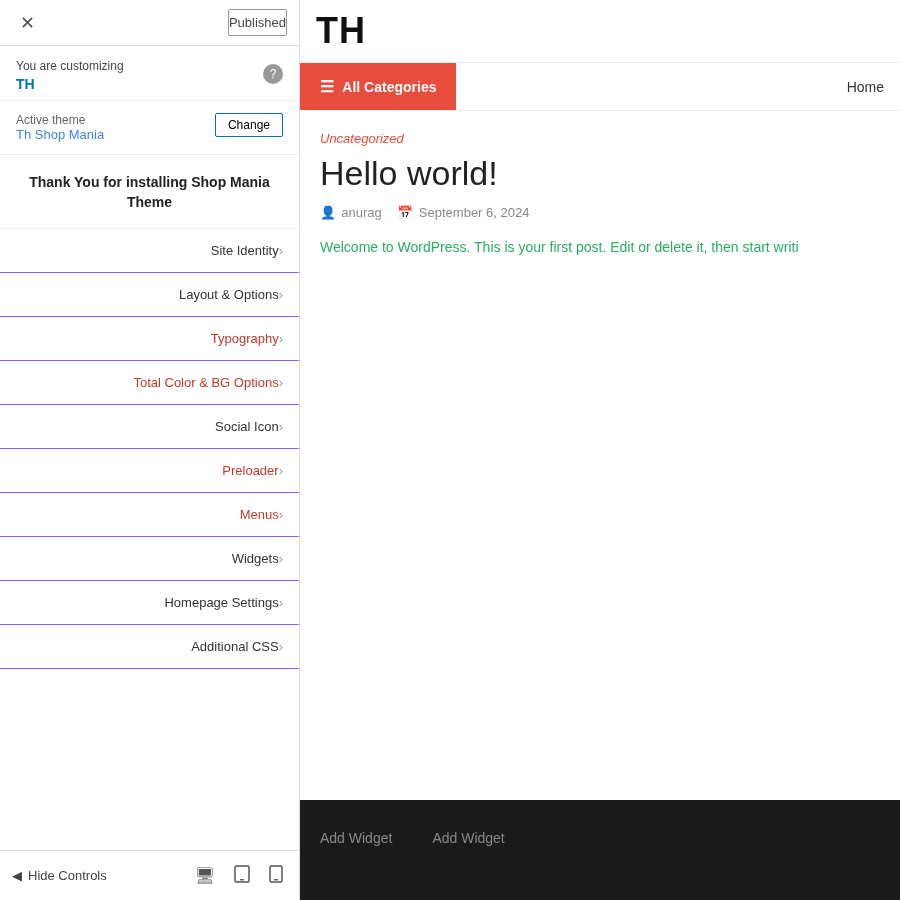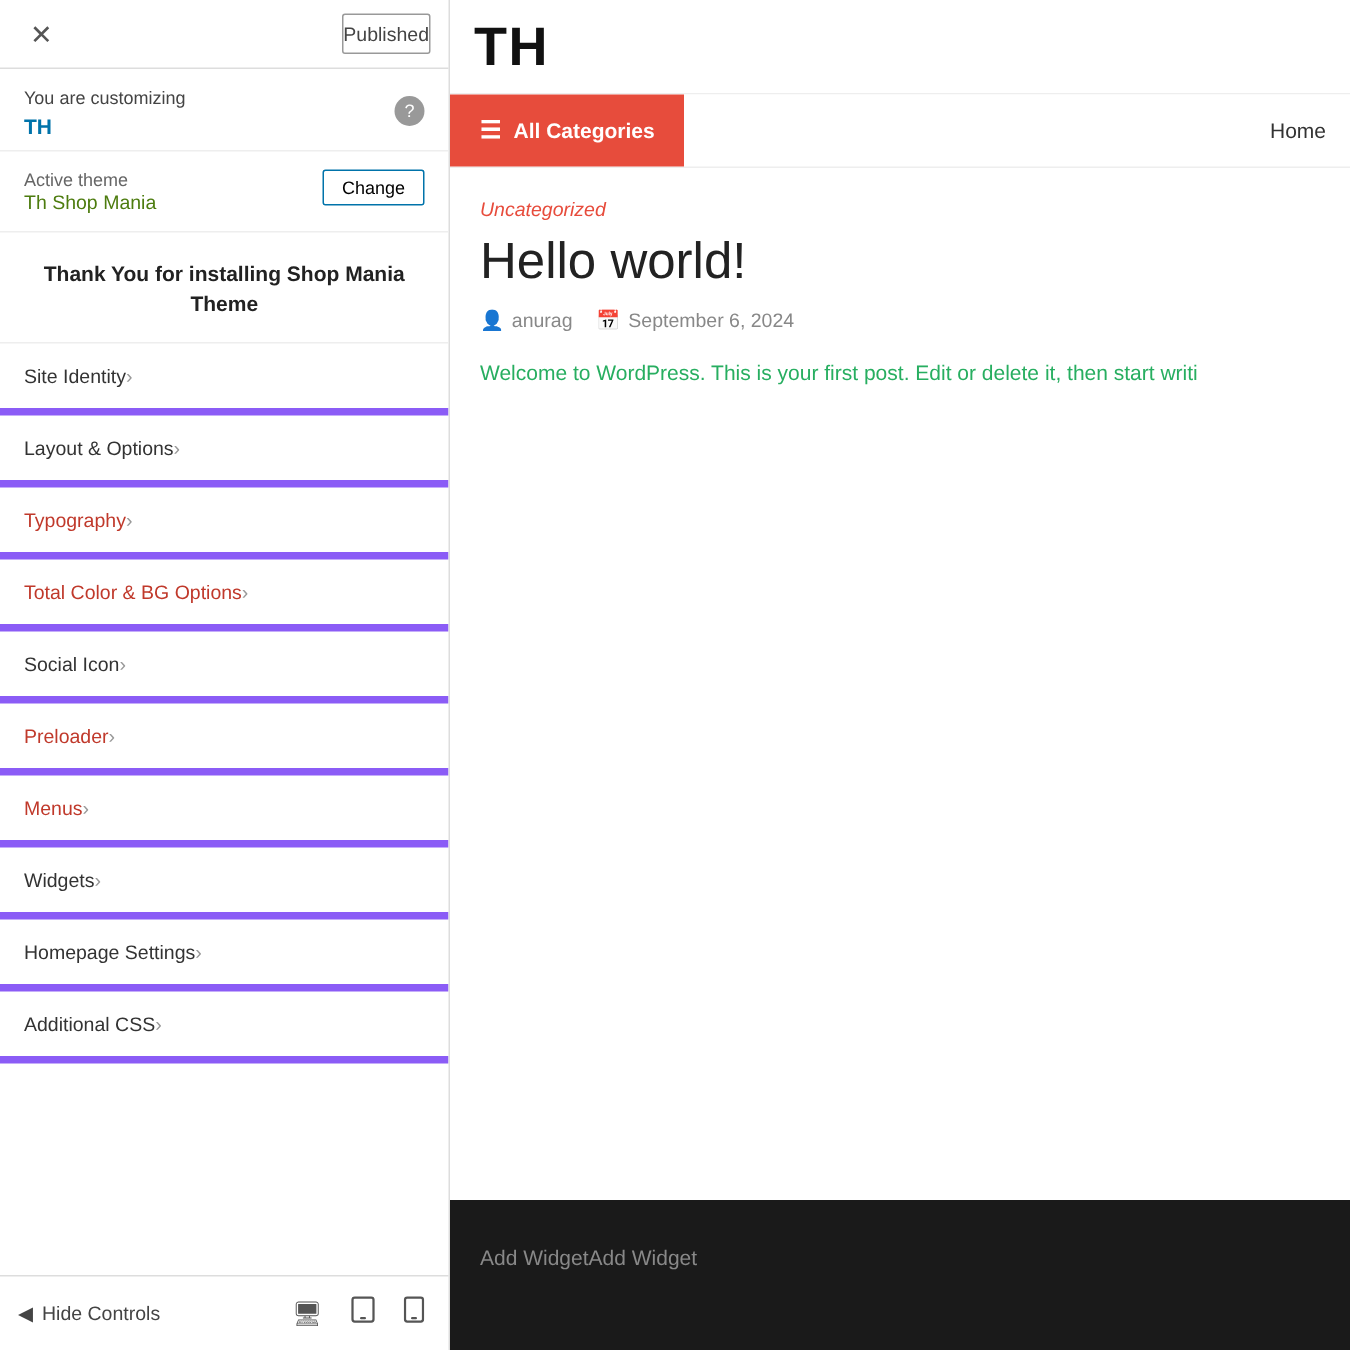--- a/index.html
+++ b/index.html
@@ -86,21 +86,21 @@
       justify-content: space-between;
     }
 
     .theme-info {
       font-size: 12px;
       color: #666;
     }
 
     .theme-name {
       font-size: 13px;
-      color: #4d7c0f;
+      color: #3b82f6;
       font-weight: 500;
     }
 
     .change-btn {
       border: 1px solid #0073aa;
       background: #fff;
       color: #000000;
       padding: 4px 12px;
       font-size: 12px;
       cursor: pointer;
@@ -121,23 +121,23 @@
     }
 
     #menu-list {
       flex: 1;
       overflow-y: auto;
     }
 
     .menu-item {
       display: flex;
       align-items: center;
-      justify-content: flex-start;
+      justify-content: flex-end;
       padding: 14px 16px;
-      border-bottom: 5px solid #8b5cf6;
+      border-bottom: 1px solid #8b5cf6;
       cursor: pointer;
     }
 
     .menu-label {
       font-size: 13px;
     }
 
     .menu-label.colored { color: #c0392b; }
     .menu-label.dark { color: #333; }
 
@@ -271,20 +271,21 @@
       font-size: 14px;
       color: #27ae60;
       line-height: 1.6;
     }
 
     #preview-footer {
       background: #1a1a1a;
       color: #777;
       padding: 30px 20px;
       display: flex;
+      gap: 40px;
       min-height: 100px;
       margin-top: auto;
     }
 
     .widget-area {
       font-size: 14px;
       color: #888;
     }
   </style>
 </head>

